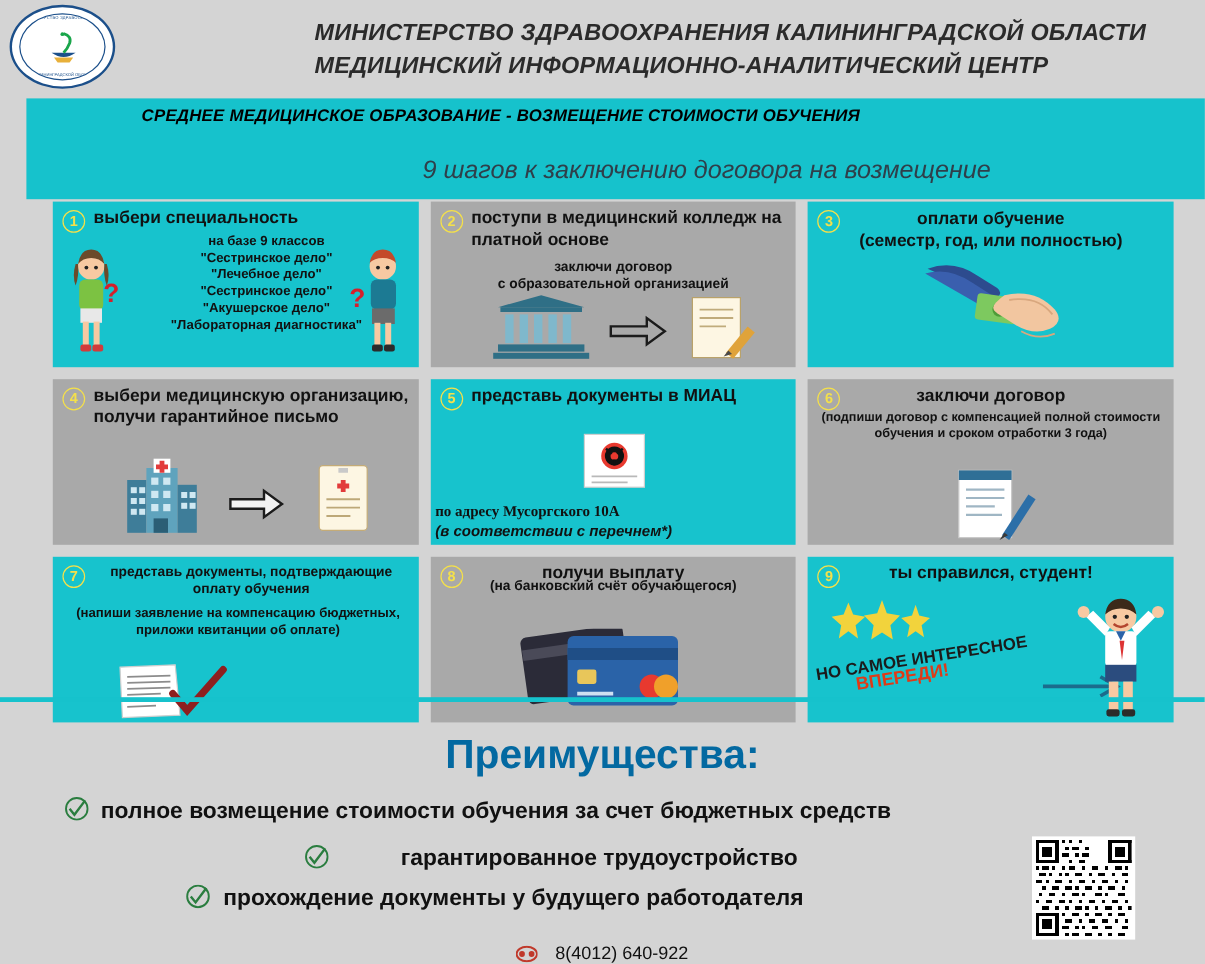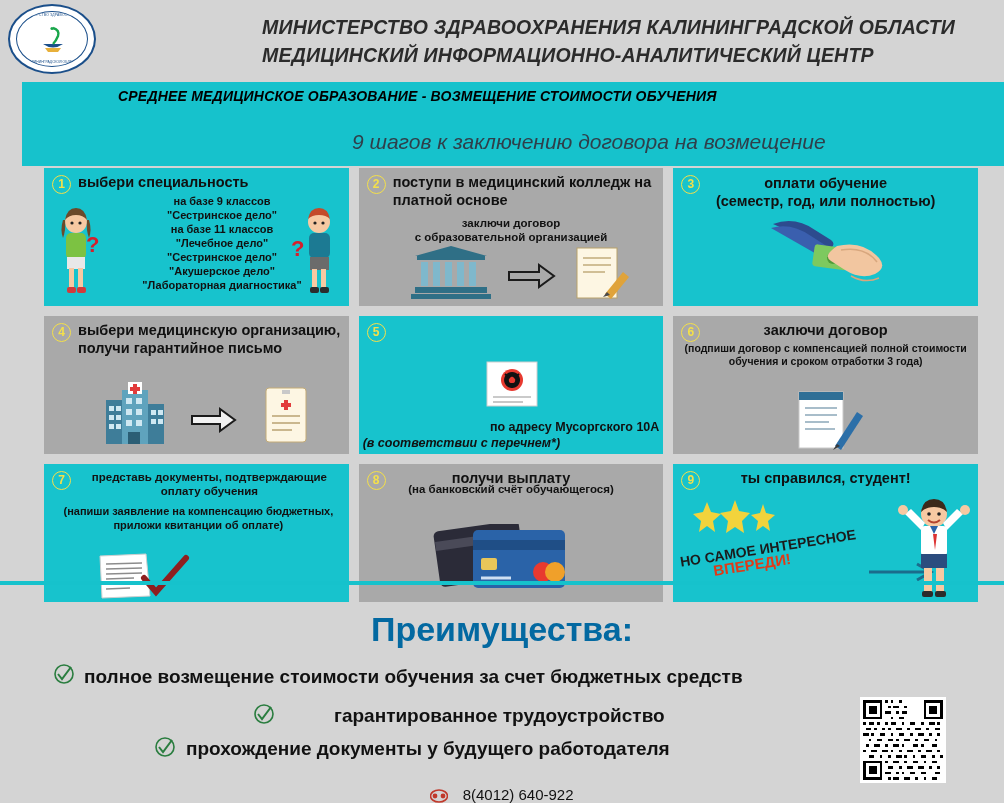--- a/index.html
+++ b/index.html
@@ -111,21 +111,21 @@
 
   
   .c3-hand{position:absolute;left:90px;top:46px;width:130px;height:86px;}
 
   
   .c4-icons{position:absolute;left:0;right:0;bottom:4px;height:68px;}
 
   
   .c5-icon{position:absolute;left:120px;top:44px;width:66px;height:48px;}
   .c5-addr{position:absolute;left:4px;right:4px;bottom:20px;
-    font-size:12.5px;font-weight:bold;text-align:right;color:#111;}
+    font-size:12.5px;font-weight:bold;text-align:left;color:#111;font-family:Liberation Serif, serif;}
   .c5-addr2{position:absolute;left:4px;right:4px;bottom:4px;
     font-size:12.5px;font-weight:bold;font-style:italic;text-align:left;color:#111;}
 
   
   .c6-sub{position:absolute;left:6px;right:6px;top:26px;}
   .c6-doc{position:absolute;left:104px;top:74px;width:96px;height:62px;}
 
   
   .c7-title{position:absolute;left:34px;right:8px;top:6px;
     font-size:11.5px;font-weight:bold;text-align:center;line-height:14px;color:#111;}
@@ -208,21 +208,20 @@
   <div class="grid">
 
     <div class="row">
 
       <div class="card teal">
         <div class="num onteal">1</div>
         <div class="card-title">выбери специальность</div>
         <div class="c1-list">
           <div>на базе 9 классов</div>
           <div>"Сестринское дело"</div>
-          <div>на базе 11 классов</div>
           <div>"Лечебное дело"</div>
           <div>"Сестринское дело"</div>
           <div>"Акушерское дело"</div>
           <div>"Лабораторная диагностика"</div>
         </div>
         <svg class="kid-girl" viewBox="0 0 52 92">
           <circle cx="24" cy="18" r="11" fill="#f7c9a2"></circle>
           <path d="M13 16 q2-12 11-12 q9 0 11 12 q-4-5-11-5 q-7 0-11 5z" fill="#6b4a2a"></path>
           <path d="M11 16 q-3 10 0 18 q3-8 2-18z" fill="#6b4a2a"></path>
           <path d="M37 16 q3 10 0 18 q-3-8-2-18z" fill="#6b4a2a"></path>
@@ -333,20 +332,21 @@
           <path d="M238 8 h8 v4 h-8 z" fill="#c9c9c9"></path>
           <path d="M240 18 h4 v3 h3 v4 h-3 v3 h-4 v-3 h-3 v-4 h3 z" fill="#e23b3b"></path>
           <line x1="228" y1="34" x2="256" y2="34" stroke="#bda878" stroke-width="1.6"></line>
           <line x1="228" y1="41" x2="256" y2="41" stroke="#bda878" stroke-width="1.6"></line>
           <line x1="228" y1="48" x2="248" y2="48" stroke="#bda878" stroke-width="1.6"></line>
         </svg>
       </div>
 
       <div class="card teal">
         <div class="num onteal">5</div>
+        <div class="card-title">представь документы в МИАЦ</div>
         <svg class="c5-icon" viewBox="0 0 66 48">
           <rect x="8" y="2" width="50" height="44" fill="#ffffff" stroke="#cfcfcf"></rect>
           <circle cx="33" cy="20" r="11" fill="#e8392f"></circle>
           <path d="M33 12 a8 8 0 1 0 0.1 0" fill="#111"></path>
           <circle cx="33" cy="20" r="3.2" fill="#e8392f"></circle>
           <path d="M26 14 l5 4 M40 14 l-5 4 M33 28 v-5" stroke="#111" stroke-width="2"></path>
           <line x1="14" y1="37" x2="52" y2="37" stroke="#b9b9b9" stroke-width="1.6"></line>
           <line x1="14" y1="42" x2="44" y2="42" stroke="#b9b9b9" stroke-width="1.6"></line>
         </svg>
         <div class="c5-addr">по адресу Мусоргского 10А</div>

